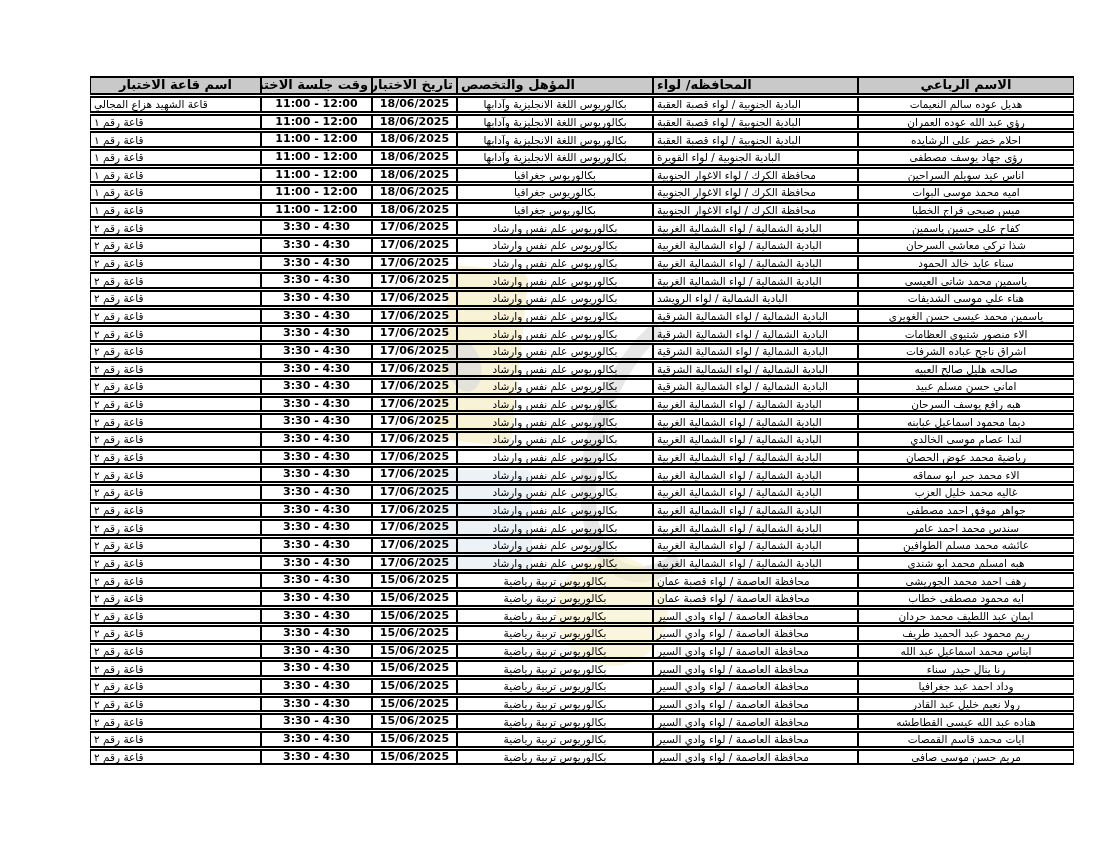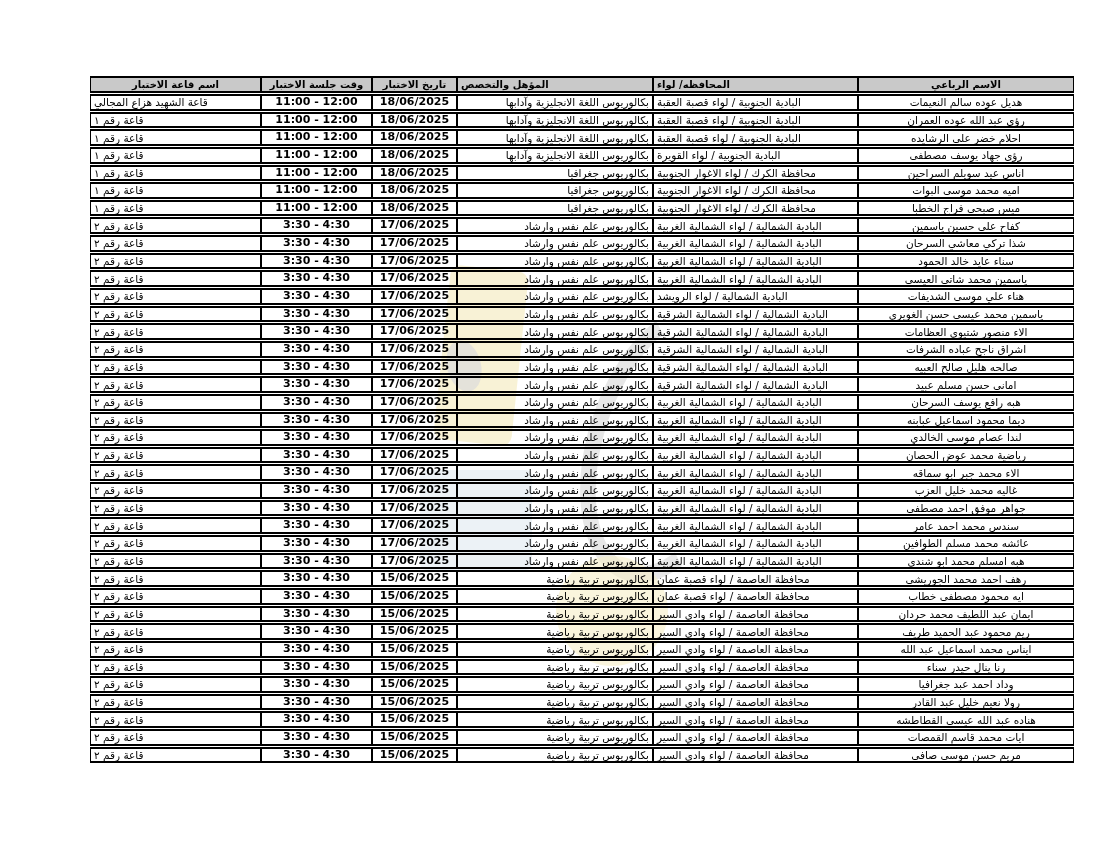--- a/index.html
+++ b/index.html
@@ -37,28 +37,28 @@
     font-size:10.5px;
     line-height:1.15;
     color:#000;
     white-space:nowrap;
     overflow:hidden;
     background:transparent;
   }
   .doc-table th{
     background:#c9c9c9;
     font-weight:bold;
-    font-size:10px;
+    font-size:13px;
     height:13px;
     text-align:center;
   }
   th.h-gov,th.h-qual{text-align:left;}
   td.c-name{text-align:center;}
   td.c-gov{text-align:left;}
-  td.c-qual{text-align:right;}
+  td.c-qual{text-align:center;}
   td.c-date,td.c-time{
     text-align:center;direction:ltr;
     font-weight:bold;font-size:11px;
     font-family:"DejaVu Sans", sans-serif;
   }
   td.c-hall{text-align:left;}
 </style>
 </head>
 <body>
 

